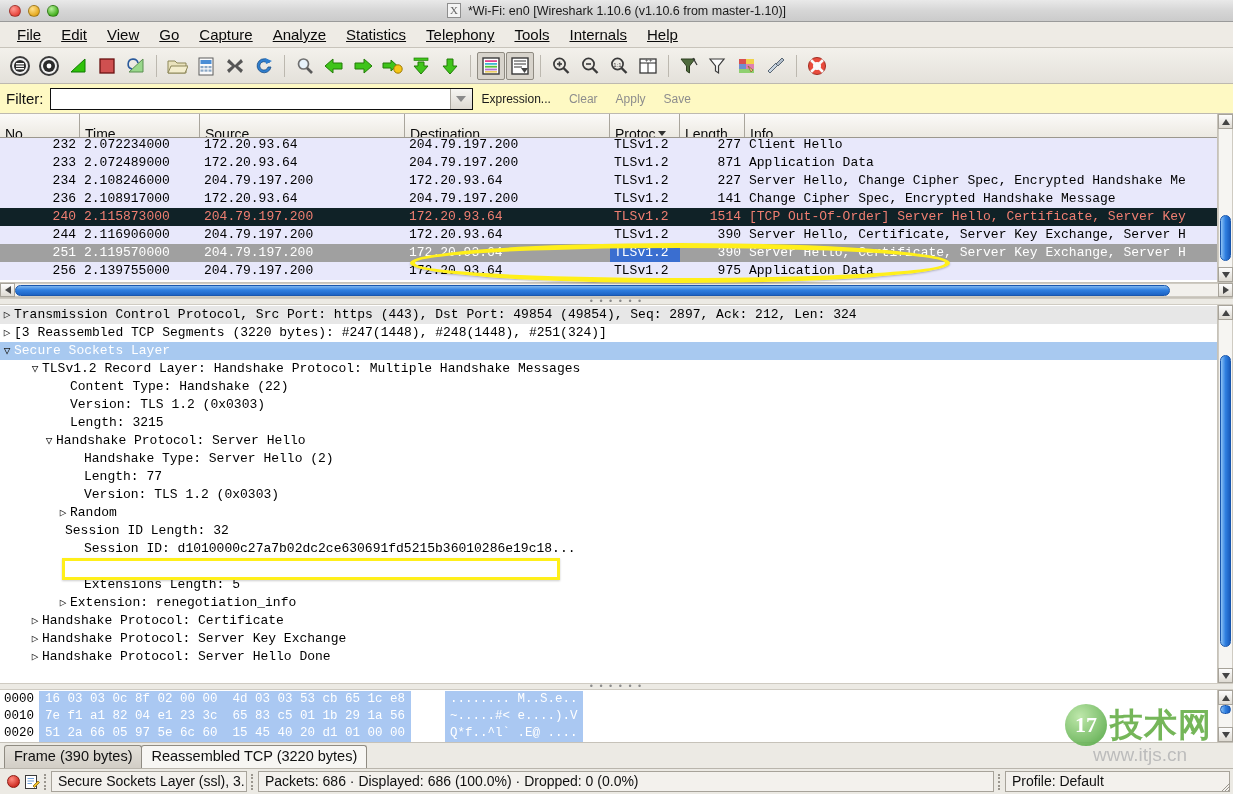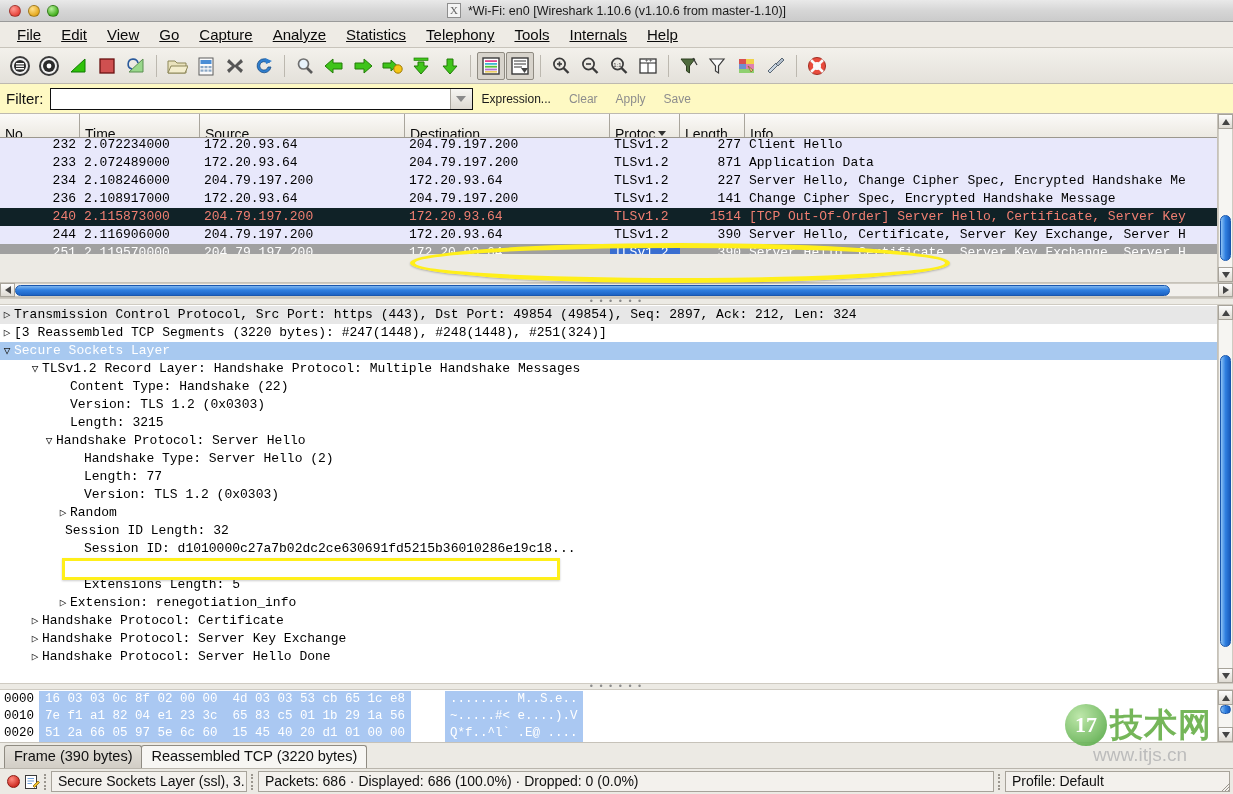--- a/index.html
+++ b/index.html
@@ -562,21 +562,21 @@
               <span>Protoc</span>
               <span class="sortcaret"></span>
             </div>
           <div class="ph" style="width:65px">
               <span>Length</span>
             </div>
           <div class="ph" style="flex:1;border-right:none">
               <span>Info</span>
             </div>
         </div>
-        <div class="plist-rows" style="height:116px;">
+        <div class="plist-rows" style="height:144px;">
 
           <div class="prow odd" style="margin-top:-2px;">
             <div class="c no">232</div>
             <div class="c time">2.072234000</div>
             <div class="c src">172.20.93.64</div>
             <div class="c dst">204.79.197.200</div>
             <div class="c proto">TLSv1.2</div>
             <div class="c len">277</div>
             <div class="c info">Client Hello</div>
           </div>

